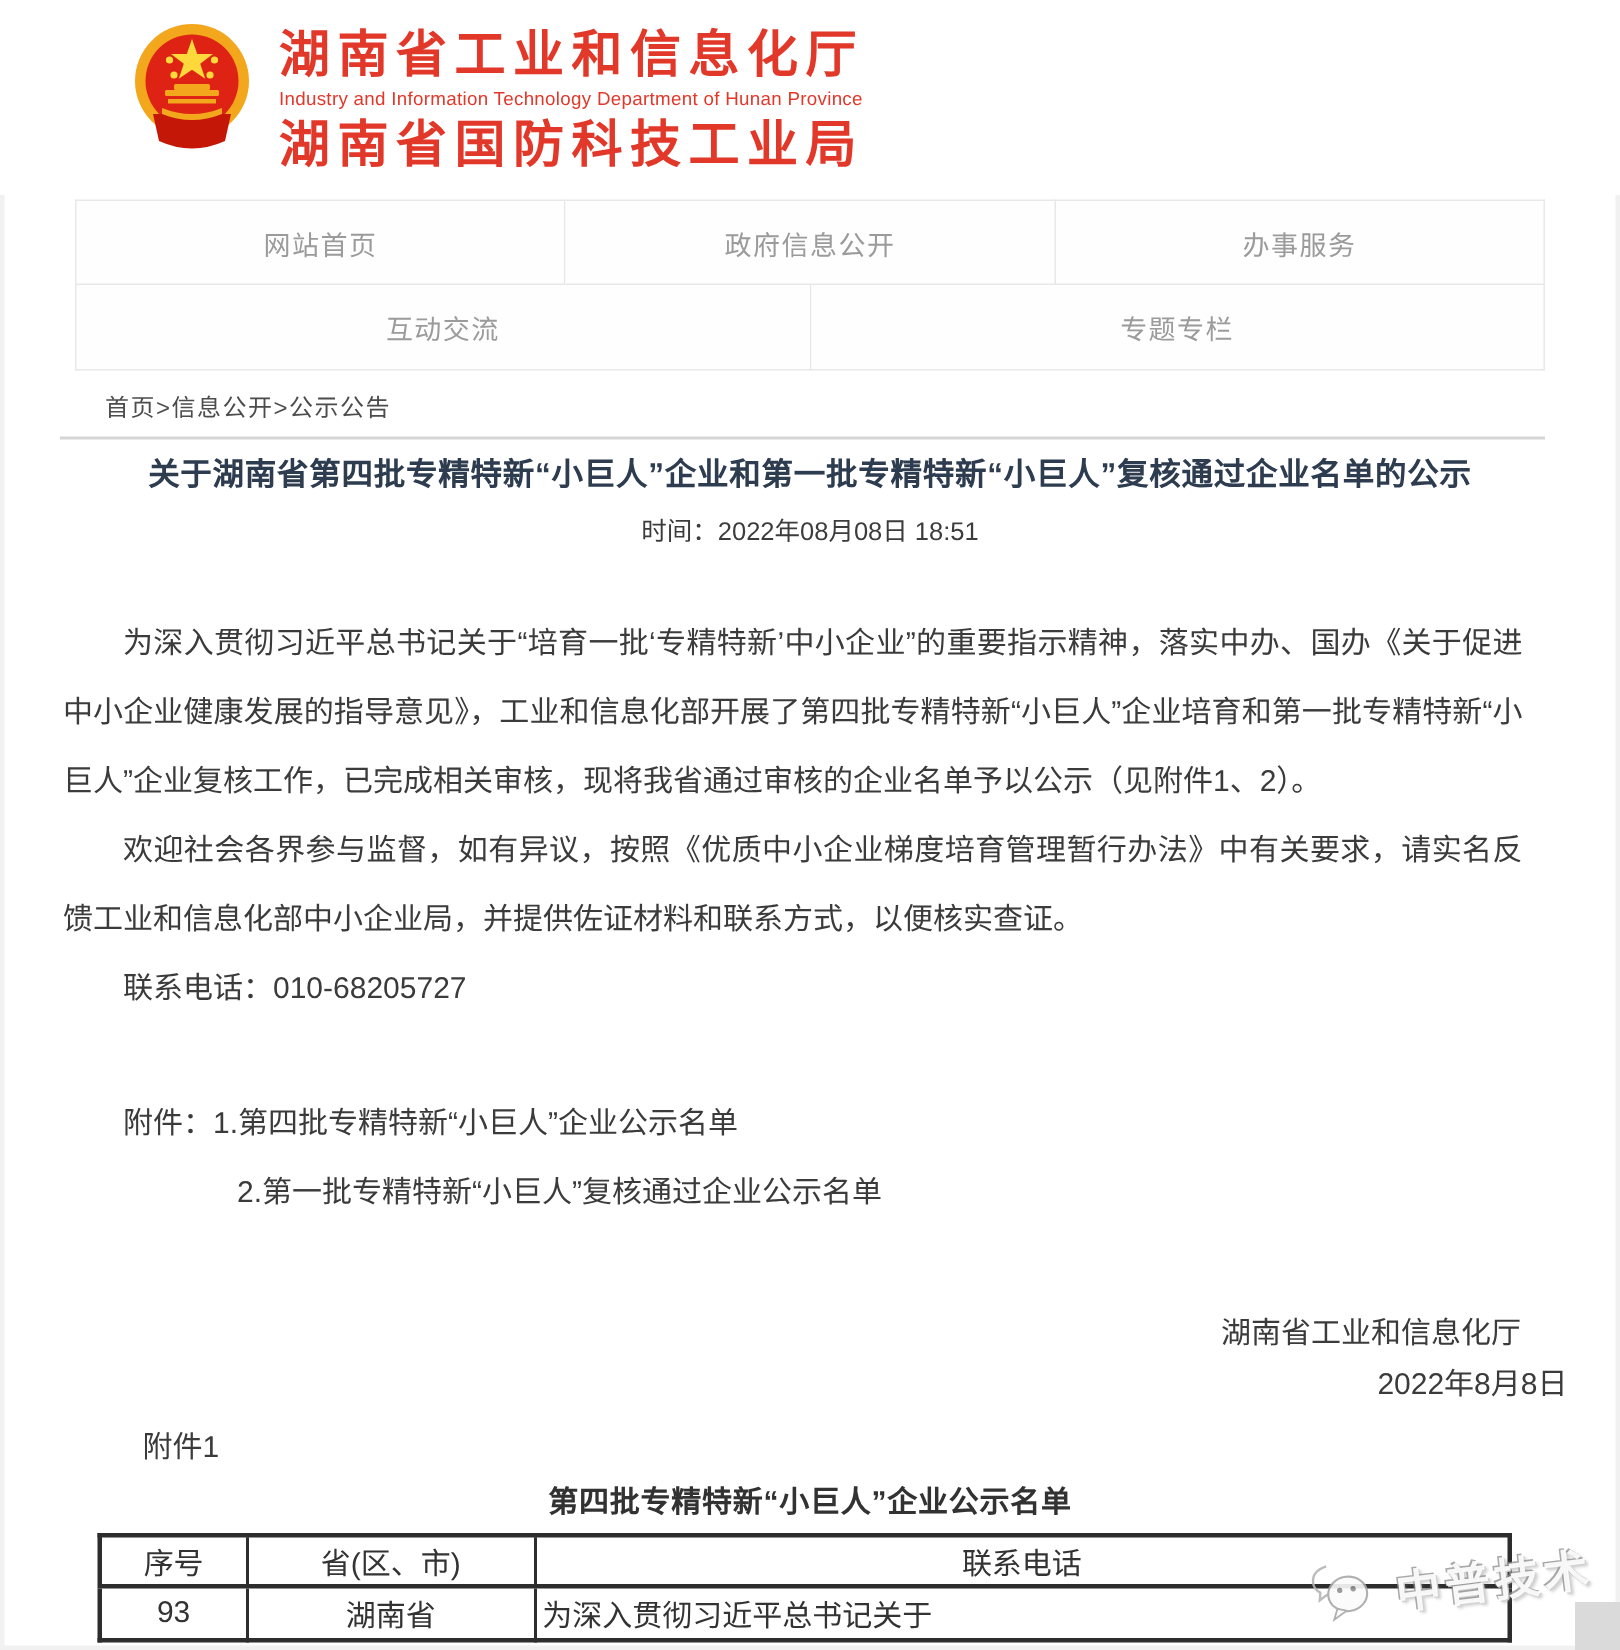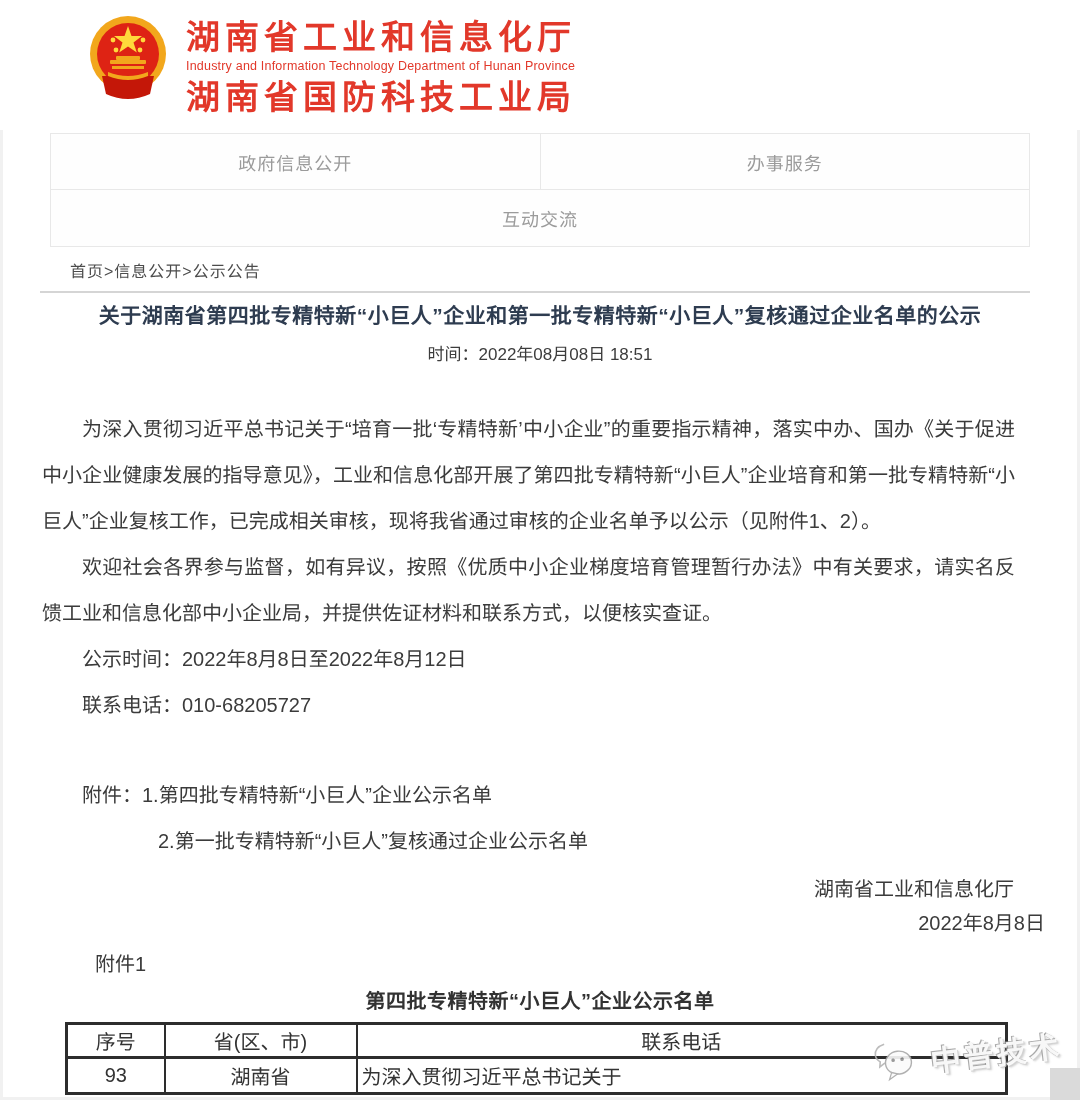--- a/index.html
+++ b/index.html
@@ -125,38 +125,39 @@
   </span>
   <div class="org-block">
     <div class="org-line1">湖南省工业和信息化厅</div>
     <div class="org-en">Industry and Information Technology Department of Hunan Province</div>
     <div class="org-line2">湖南省国防科技工业局</div>
   </div>
 </header>
 
 <nav class="nav">
   <div class="nav-row">
+    <div class="nav-cell">网站首页</div>
     <div class="nav-cell">政府信息公开</div>
     <div class="nav-cell">办事服务</div>
   </div>
   <div class="nav-row">
     <div class="nav-cell">互动交流</div>
+    <div class="nav-cell">专题专栏</div>
   </div>
 </nav>
 
 <div class="breadcrumb">首页&gt;信息公开&gt;公示公告</div>
 <div class="breadcrumb-divider"></div>
 
 <h1 class="article-title">关于湖南省第四批专精特新“小巨人”企业和第一批专精特新“小巨人”复核通过企业名单的公示</h1>
 <div class="article-time">时间：2022年08月08日 18:51</div>
 
 <div class="article-body">
   <p class="para">为深入贯彻习近平总书记关于“培育一批‘专精特新’中小企业”的重要指示精神，落实中办、国办《关于促进中小企业健康发展的指导意见》，工业和信息化部开展了第四批专精特新“小巨人”企业培育和第一批专精特新“小巨人”企业复核工作，已完成相关审核，现将我省通过审核的企业名单予以公示（见附件1、2）。</p>
   <p class="para">欢迎社会各界参与监督，如有异议，按照《优质中小企业梯度培育管理暂行办法》中有关要求，请实名反馈工业和信息化部中小企业局，并提供佐证材料和联系方式，以便核实查证。</p>
-  <p class="para">公示时间：2022年8月8日至2022年8月12日</p>
   <p class="para">联系电话：010-68205727</p>
   <div class="attach-block">
     <p class="attach-line1">附件：1.第四批专精特新“小巨人”企业公示名单</p>
     <p class="attach-line2">2.第一批专精特新“小巨人”复核通过企业公示名单</p>
   </div>
 </div>
 
 <div class="signature-block">
   <div class="signature-name">湖南省工业和信息化厅</div>
   <div class="signature-date">2022年8月8日</div>

